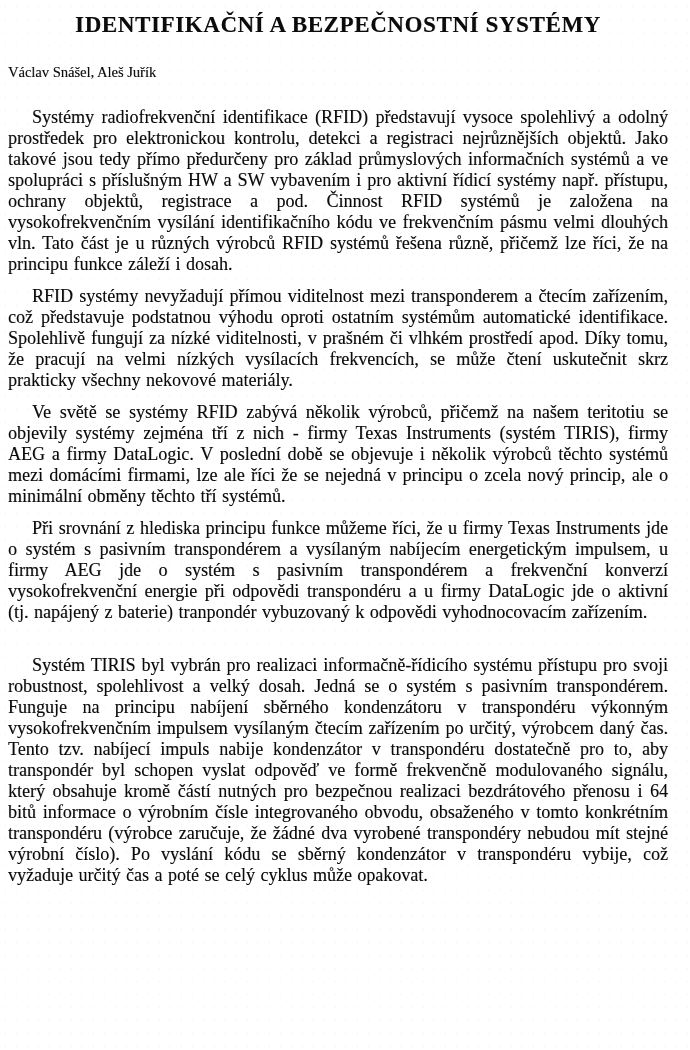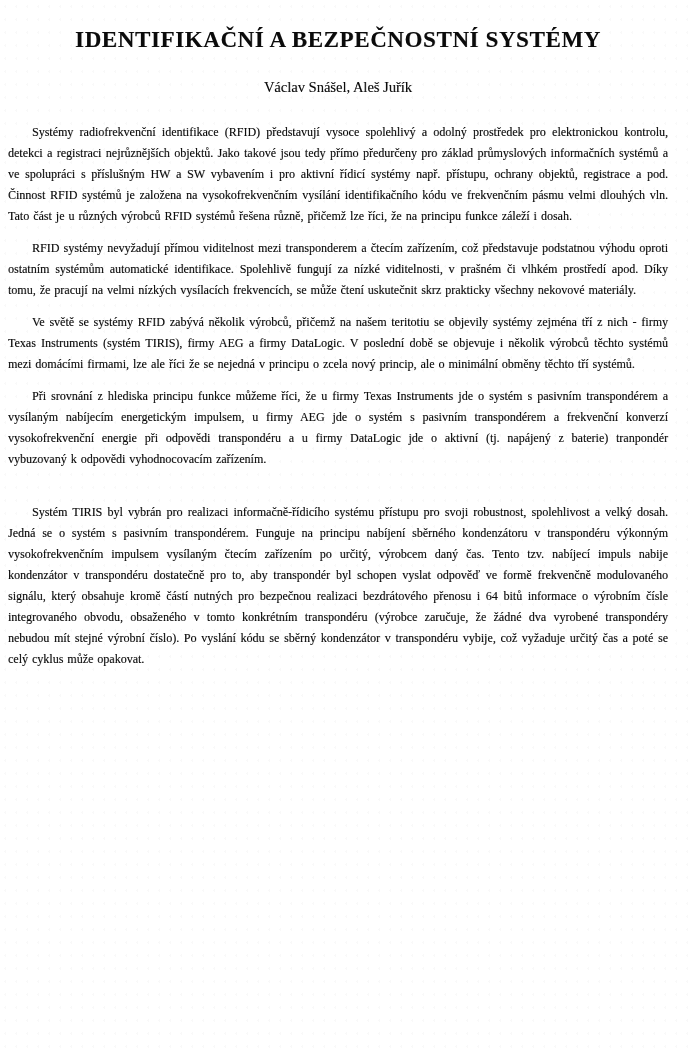--- a/index.html
+++ b/index.html
@@ -22,46 +22,45 @@
     background: #ffffff;
     
     background-image:
       radial-gradient(rgba(0,0,0,0.025) 1px, transparent 1px);
     background-size: 11px 13px;
   }
   .scan-text {
     text-shadow: 0.4px 0.4px 0 rgba(0,0,0,0.35);
   }
   h1.doc-title {
-    margin: 15px;
+    margin: 0;
     padding-top: 2px;
     text-align: center;
     font-size: 23px;
     font-weight: bold;
     letter-spacing: 0.6px;
     line-height: 30px;
   }
   .authors {
     margin-top: 23px;
-    text-align: center;
     font-size: 14.5px;
     line-height: 18px;
   }
   .section-heading {
     margin-top: 35px;
     font-size: 15.5px;
     line-height: 20px;
   }
   .section-heading.second {
     margin-top: 22px;
   }
   p.body-para {
     margin: 0;
     margin-top: 11px;
-    font-size: 12px;
+    font-size: 18px;
     line-height: 21px;
     text-align: justify;
     text-indent: 24px;
     word-spacing: 1px;
   }
   p.body-para.first {
     margin-top: 26px;
   }
   p.body-para.after-heading {
     margin-top: 32px;

